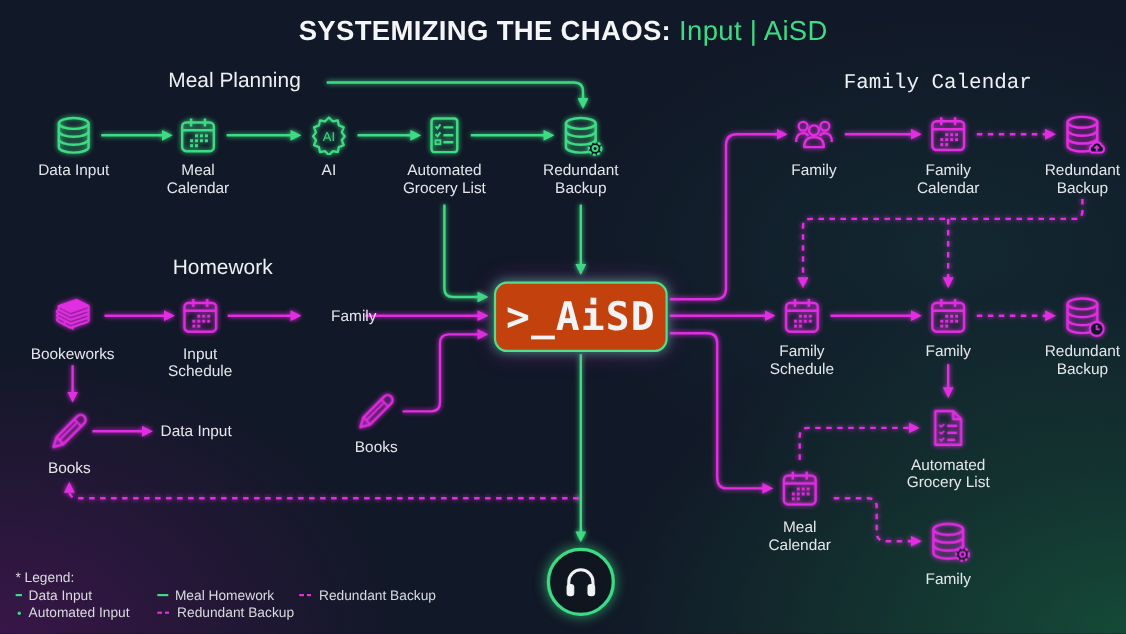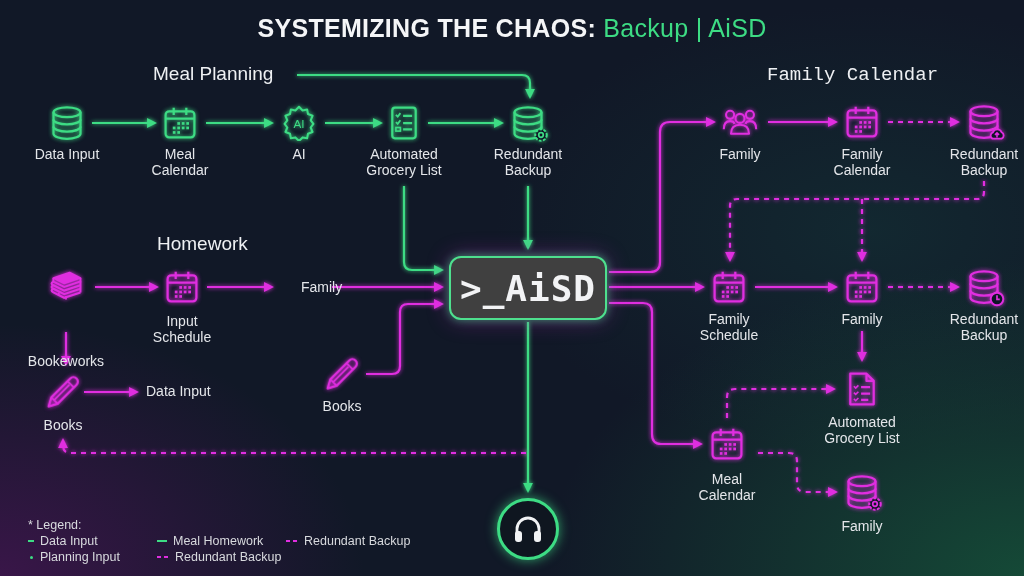--- a/index.html
+++ b/index.html
@@ -23,34 +23,34 @@
     position: absolute; font-size: 19px; color: #eef0f3; white-space: nowrap;
   }
   #title {
     position: absolute; top: 14px; left: 0; width: 1024px; text-align: center;
     font-size: 25px; font-weight: bold; letter-spacing: 0.3px; color: #f4f5f7;
   }
   #title .accent { color: #3ddc84; font-weight: normal; }
   #hub {
     position: absolute; left: 449px; top: 256px; width: 158px; height: 64px;
     box-sizing: border-box; border: 2.5px solid #4ee08e; border-radius: 12px;
-    background: #404040;
+    background: #c2410c;
     box-shadow: 0 0 10px rgba(62,220,132,0.6), 0 0 22px rgba(220,40,220,0.35);
     display: flex; align-items: center; justify-content: center;
     font-family: "DejaVu Sans Mono", "Liberation Mono", monospace;
     font-size: 36px; font-weight: bold; color: #f2f3f5; letter-spacing: 1px;
   }
   #support {
     position: absolute; left: 497px; top: 498px; width: 62px; height: 62px;
     box-sizing: border-box; border: 3px solid #3ddc84; border-radius: 50%;
     background: #0f1620; box-shadow: 0 0 12px rgba(62,220,132,0.7);
     display: flex; align-items: center; justify-content: center;
   }
   #legend {
-    position: absolute; left: 14px; top: 517px; font-size: 12.5px; line-height: 16px; color: #d8dade; margin-left: 14px;
+    position: absolute; left: 14px; top: 517px; font-size: 12.5px; line-height: 16px; color: #d8dade;
   }
   .lg-row { display: flex; white-space: nowrap; }
   .lg-item { display: flex; align-items: center; }
   .sw { display: inline-block; margin-right: 6px; }
   .sw-solid-short { width: 6px; height: 2px; background: #3ddc84; }
   .sw-solid { width: 10px; height: 2.5px; background: #3ddc84; }
   .sw-dot { width: 3px; height: 3px; background: #3ddc84; border-radius: 50%; margin-left: 2px; margin-right: 7px; }
   .sw-dash { width: 12px; height: 2px; background: repeating-linear-gradient(90deg, #e02ee0 0 4px, transparent 4px 7px); }
 </style>
 </head>
@@ -226,21 +226,21 @@
       <g color="#e02ee0">
         <use href="#i-cal" x="709" y="426" width="36" height="36"></use>
       </g>
       <g color="#e02ee0">
         <use href="#i-db" x="844" y="474" width="36" height="36"></use>
         <use href="#i-gear-badge" x="867" y="496" width="16" height="16"></use>
       </g>
     </g>
 </svg>
 
-<div id="title"><span>SYSTEMIZING THE CHAOS:</span> <span class="accent">Backup | AiSD</span></div>
+<div id="title"><span>SYSTEMIZING THE CHAOS:</span> <span class="accent">Input | AiSD</span></div>
 
 <div class="section-title" style="left:153px; top:63px;text-align:center;">Meal Planning</div>
 <div class="section-title" style="left:157px; top:233px;">Homework</div>
 <div class="section-title" style="left:767px; top:64px;font-family:Liberation Mono, monospace;">Family Calendar</div>
 
 <div id="labels">
     <div class="lbl" style="left: 67px; top: 146px;">
       <div>Data Input</div>
     </div>
     <div class="lbl" style="left: 180px; top: 146px;">
@@ -251,21 +251,21 @@
       <div>AI</div>
     </div>
     <div class="lbl" style="left: 404px; top: 146px;">
       <div>Automated</div>
       <div>Grocery List</div>
     </div>
     <div class="lbl" style="left: 528px; top: 146px;">
       <div>Redundant</div>
       <div>Backup</div>
     </div>
-    <div class="lbl" style="left: 66px; top: 313px; margin-top: 40px;">
+    <div class="lbl" style="left: 66px; top: 313px;">
       <div>Bookeworks</div>
     </div>
     <div class="lbl" style="left: 182px; top: 313px;">
       <div>Input</div>
       <div>Schedule</div>
     </div>
     <div class="lbl left" style="left: 301px; top: 279px;">
       <div>Family</div>
     </div>
     <div class="lbl" style="left: 63px; top: 417px;">
@@ -336,20 +336,20 @@
         <span>Meal Homework</span>
       </div>
     <div class="lg-item">
         <span class="sw sw-dash"></span>
         <span>Redundant Backup</span>
       </div>
   </div>
   <div class="lg-row">
     <div class="lg-item" style="width:129px">
         <span class="sw sw-dot"></span>
-        <span>Planning Input</span>
+        <span>Automated Input</span>
       </div>
     <div class="lg-item">
         <span class="sw sw-dash"></span>
         <span>Redundant Backup</span>
       </div>
   </div>
 </div>
 
 </body></html>

